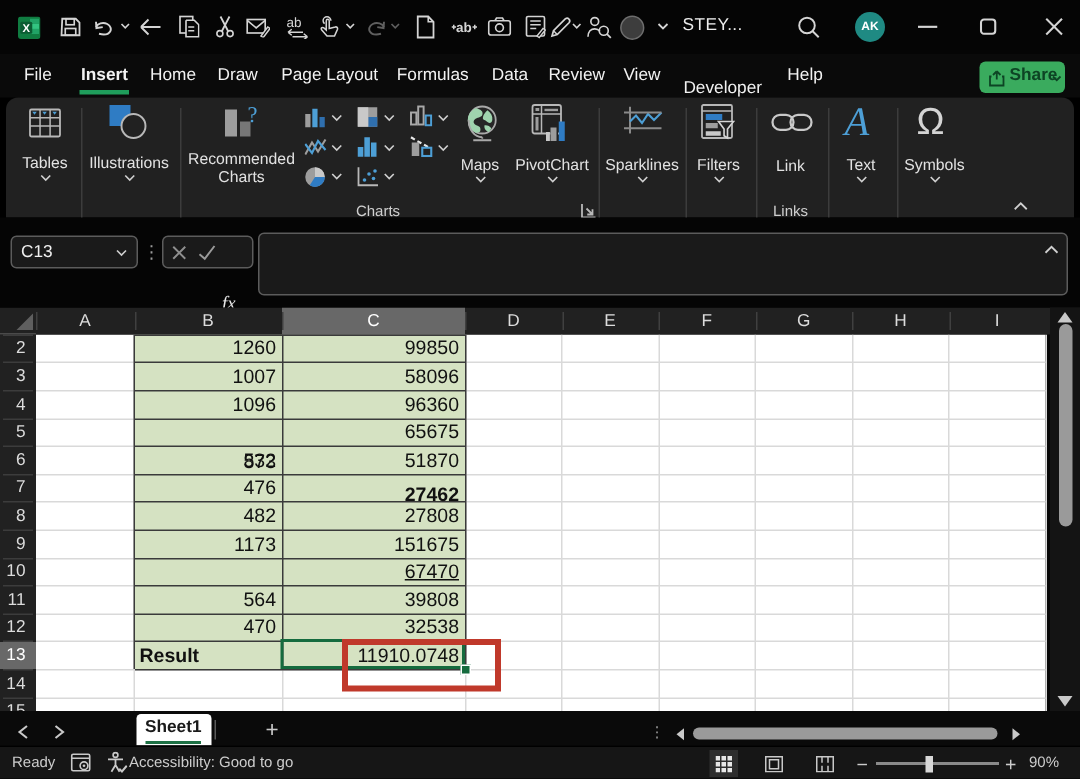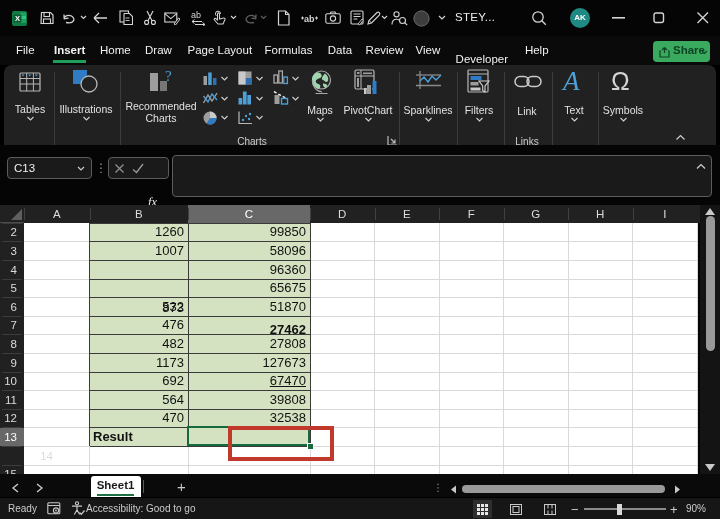--- a/index.html
+++ b/index.html
@@ -465,48 +465,49 @@
 <div class="abs" style="left:0;top:185.70000000000005px;width:24px;height:18.6px;background:transparent;"></div>
 <div class="abs" style="left:0;top:185.70000000000005px;width:17px;height:18.6px;line-height:18.6px;text-align:right;font-size:11.5px;color:#dcdcdc;">11</div>
 <div class="abs" style="left:2px;top:185.20000000000005px;width:20px;height:1px;background:#3c3c3c;"></div>
 <div class="abs" style="left:0;top:204.3px;width:24px;height:18.6px;background:transparent;"></div>
 <div class="abs" style="left:0;top:204.3px;width:17px;height:18.6px;line-height:18.6px;text-align:right;font-size:11.5px;color:#dcdcdc;">12</div>
 <div class="abs" style="left:2px;top:203.8px;width:20px;height:1px;background:#3c3c3c;"></div>
 <div class="abs" style="left:0;top:222.90000000000003px;width:24px;height:18.6px;background:#686868;"></div>
 <div class="abs" style="left:0;top:222.90000000000003px;width:17px;height:18.6px;line-height:18.6px;text-align:right;font-size:11.5px;color:#fff;">13</div>
 <div class="abs" style="left:2px;top:222.40000000000003px;width:20px;height:1px;background:#3c3c3c;"></div>
 <div class="abs" style="left:0;top:241.5px;width:24px;height:18.6px;background:transparent;"></div>
-<div class="abs" style="left:0;top:241.5px;width:17px;height:18.6px;line-height:18.6px;text-align:right;font-size:11.5px;color:#dcdcdc;padding-left:36px;">14</div>
+<div class="abs" style="left:0;top:241.5px;width:17px;height:18.6px;line-height:18.6px;text-align:right;font-size:11.5px;color:#dcdcdc;">14</div>
 <div class="abs" style="left:2px;top:241.0px;width:20px;height:1px;background:#3c3c3c;"></div>
 <div class="abs" style="left:0;top:260.1px;width:24px;height:18.6px;background:transparent;"></div>
 <div class="abs" style="left:0;top:260.1px;width:17px;height:18.6px;line-height:18.6px;text-align:right;font-size:11.5px;color:#dcdcdc;">15</div>
 <div class="abs" style="left:2px;top:259.6px;width:20px;height:1px;background:#3c3c3c;"></div>
 <div class="abs" style="left:0;top:17.30000000000001px;width:24px;height:1px;background:#4a4a4a;"></div>
 <div class="abs" style="left:89.5px;top:18.30000000000001px;width:94.5px;height:18.6px;line-height:18.6px;text-align:right;font-size:13px;color:#111;">1260</div>
 <div class="abs" style="left:188px;top:18.30000000000001px;width:118px;height:18.6px;line-height:18.6px;text-align:right;font-size:13px;color:#111;">99850</div>
 <div class="abs" style="left:89.5px;top:36.900000000000006px;width:94.5px;height:18.6px;line-height:18.6px;text-align:right;font-size:13px;color:#111;">1007</div>
 <div class="abs" style="left:188px;top:36.900000000000006px;width:118px;height:18.6px;line-height:18.6px;text-align:right;font-size:13px;color:#111;">58096</div>
+<div class="abs" style="left:89.5px;top:55.5px;width:94.5px;height:18.6px;line-height:18.6px;text-align:right;font-size:13px;color:#111;">1096</div>
 <div class="abs" style="left:188px;top:55.5px;width:118px;height:18.6px;line-height:18.6px;text-align:right;font-size:13px;color:#111;">96360</div>
 <div class="abs" style="left:89.5px;top:74.10000000000002px;width:94.5px;height:18.6px;line-height:18.6px;text-align:right;font-size:13px;color:#111;margin-top:20px;">873</div>
 <div class="abs" style="left:188px;top:74.10000000000002px;width:118px;height:18.6px;line-height:18.6px;text-align:right;font-size:13px;color:#111;">65675</div>
 <div class="abs" style="left:89.5px;top:92.70000000000005px;width:94.5px;height:18.6px;line-height:18.6px;text-align:right;font-size:13px;color:#111;">532</div>
 <div class="abs" style="left:188px;top:92.70000000000005px;width:118px;height:18.6px;line-height:18.6px;text-align:right;font-size:13px;color:#111;">51870</div>
 <div class="abs" style="left:89.5px;top:111.30000000000001px;width:94.5px;height:18.6px;line-height:18.6px;text-align:right;font-size:13px;color:#111;">476</div>
 <div class="abs" style="left:188px;top:116px;width:118px;height:18.6px;line-height:18.6px;text-align:right;font-size:13px;color:#111;font-weight:bold;">27462</div>
 <div class="abs" style="left:89.5px;top:129.90000000000003px;width:94.5px;height:18.6px;line-height:18.6px;text-align:right;font-size:13px;color:#111;">482</div>
 <div class="abs" style="left:188px;top:129.90000000000003px;width:118px;height:18.6px;line-height:18.6px;text-align:right;font-size:13px;color:#111;">27808</div>
 <div class="abs" style="left:89.5px;top:148.5px;width:94.5px;height:18.6px;line-height:18.6px;text-align:right;font-size:13px;color:#111;">1173</div>
-<div class="abs" style="left:188px;top:148.5px;width:118px;height:18.6px;line-height:18.6px;text-align:right;font-size:13px;color:#111;">127673</div>
-<div class="abs" style="left:89.5px;top:167.10000000000002px;width:94.5px;height:18.6px;line-height:18.6px;text-align:right;font-size:13px;color:#111;">692</div>
+<div class="abs" style="left:188px;top:148.5px;width:118px;height:18.6px;line-height:18.6px;text-align:right;font-size:13px;color:#111;">151675</div>
 <div class="abs" style="left:188px;top:167.10000000000002px;width:118px;height:18.6px;line-height:18.6px;text-align:right;font-size:13px;color:#111;text-decoration:underline;">67470</div>
 <div class="abs" style="left:89.5px;top:185.70000000000005px;width:94.5px;height:18.6px;line-height:18.6px;text-align:right;font-size:13px;color:#111;">564</div>
 <div class="abs" style="left:188px;top:185.70000000000005px;width:118px;height:18.6px;line-height:18.6px;text-align:right;font-size:13px;color:#111;">39808</div>
 <div class="abs" style="left:89.5px;top:204.3px;width:94.5px;height:18.6px;line-height:18.6px;text-align:right;font-size:13px;color:#111;">470</div>
 <div class="abs" style="left:188px;top:204.3px;width:118px;height:18.6px;line-height:18.6px;text-align:right;font-size:13px;color:#111;">32538</div>
 <div class="abs" style="left:93px;top:222.90000000000003px;height:18.6px;line-height:18.6px;font-weight:bold;font-size:13px;color:#111;">Result</div>
+<div class="abs" style="left:188px;top:222.90000000000003px;width:118px;height:18.6px;line-height:18.6px;text-align:right;font-size:13px;color:#111;">11910.0748</div>
 <div class="abs" style="left:186.5px;top:221.40000000000003px;width:123px;height:19.6px;border:2px solid #156b3e;box-sizing:border-box;"></div>
 <div class="abs" style="left:306.5px;top:238.00000000000003px;width:5px;height:5px;background:#156b3e;border:1px solid #fff;"></div>
 <div class="abs" style="left:228px;top:221.0px;width:105.5px;height:35px;border:4px solid #c0392b;box-sizing:border-box;z-index:5;"></div>
 </div>
 <div class="abs" style="left:700px;top:205.0px;width:20px;height:269.0px;background:#141414;">
 <div class="abs" style="left:5px;top:3px;width:0;height:0;border-left:5px solid transparent;border-right:5px solid transparent;border-bottom:7px solid #c9c9c9;"></div>
 <div class="abs" style="left:5px;bottom:3px;width:0;height:0;border-left:5px solid transparent;border-right:5px solid transparent;border-top:7px solid #c9c9c9;"></div>
 <div class="abs" style="left:5.5px;top:11px;width:9px;height:135px;border-radius:5px;background:#9a9a9a;"></div>
 </div>
 <div class="abs" style="left:0;top:474px;width:720px;height:23px;background:#0a0a0a;">

